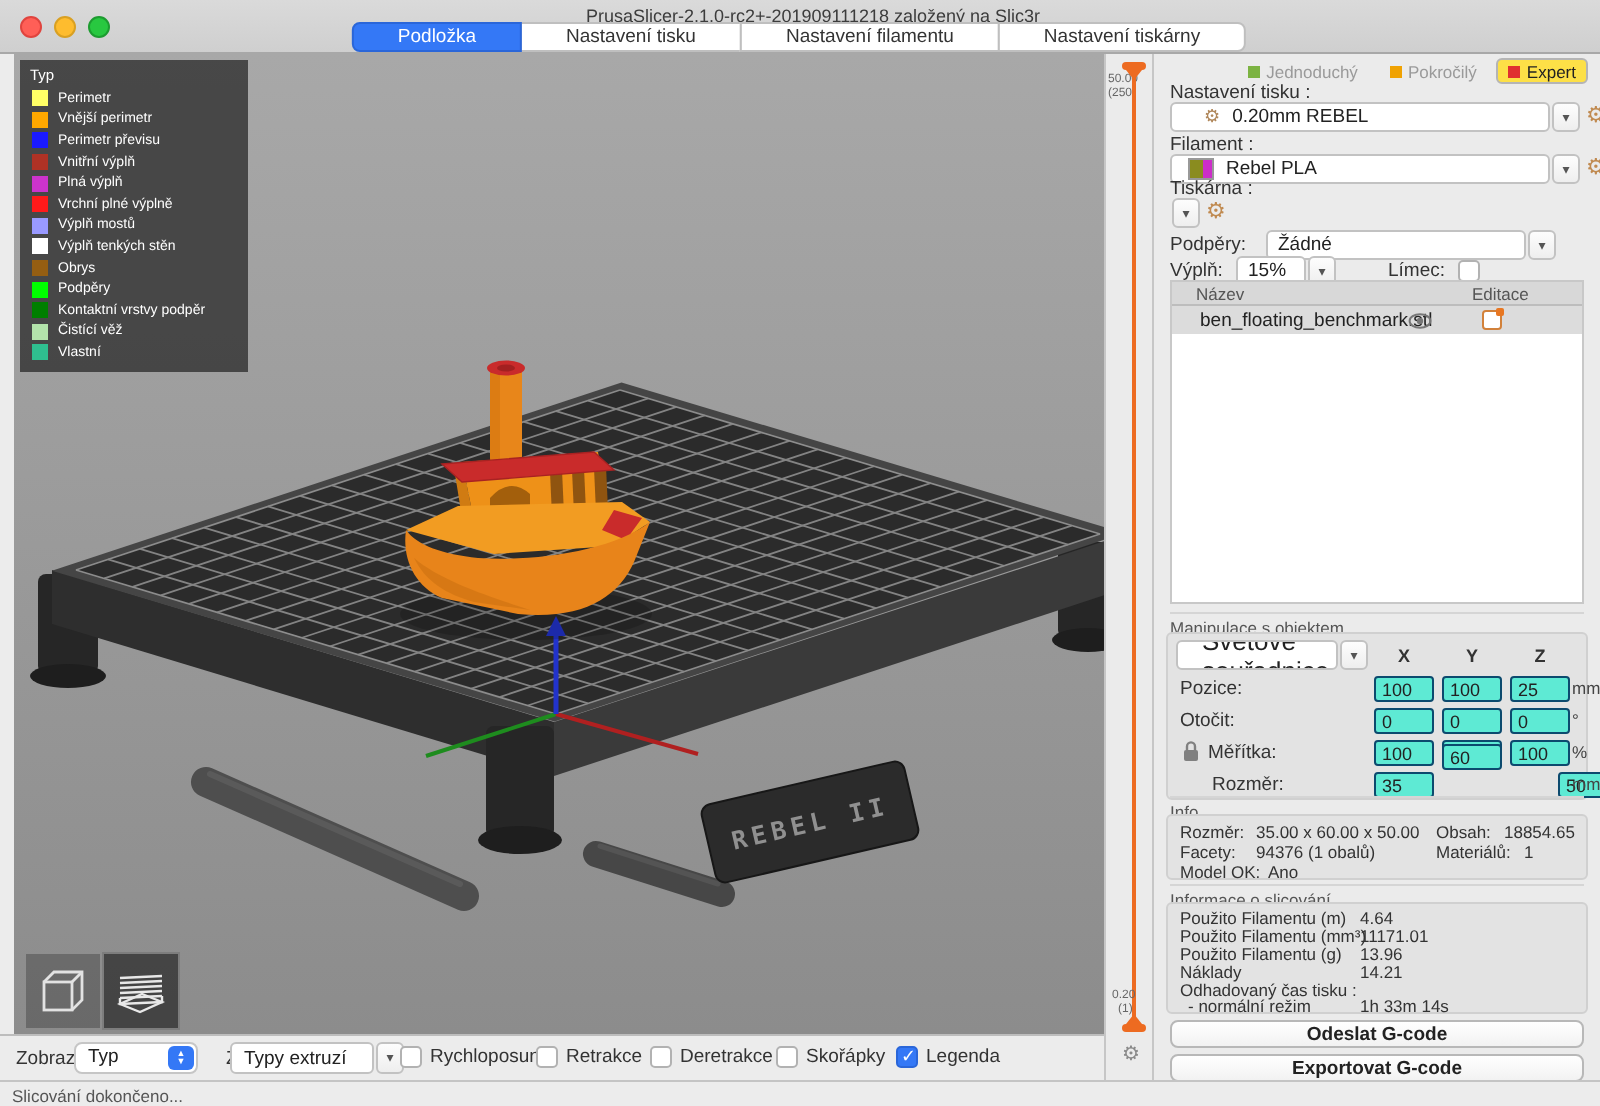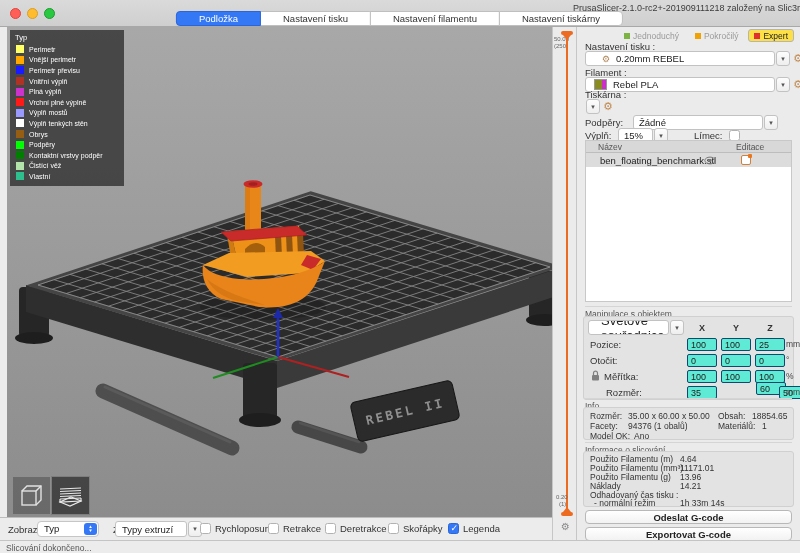--- a/index.html
+++ b/index.html
@@ -6,21 +6,21 @@
   html,body { width:800px; height:553px; }
   body { font-family:"Liberation Sans","DejaVu Sans",sans-serif; background:#ececec; position:relative; overflow:hidden; -webkit-font-smoothing:antialiased; }
 
   
   #titlebar { position:absolute; left:0; top:0; width:800px; height:27px;
     background:linear-gradient(#dadada,#cfcfcf); border-bottom:1px solid #a8a8a8; }
   .traffic { position:absolute; top:8px; width:11px; height:11px; border-radius:50%; }
   #tl-close { left:10px; background:#ff5f57; border:0.5px solid #e0443e; }
   #tl-min   { left:27px; background:#febc2e; border:0.5px solid #d9a022; }
   #tl-max   { left:44px; background:#28c840; border:0.5px solid #1d9c30; }
-  #win-title { position:absolute; top:3px; left:0; width:100%; text-align:right; font-size:9px; color:#3c3c3c;padding-left:13px; }
+  #win-title { position:absolute; top:3px; left:0; width:100%; text-align:center; font-size:9px; color:#3c3c3c;padding-left:13px; }
   #tabs { position:absolute; top:11px; left:50%; transform:translateX(-50%); display:flex; height:15px; }
   .tab { display:flex; align-items:center; padding:0 22px; font-size:9.5px; color:#333;
     background:#ffffff; border:1px solid #bfbfbf; margin-left:-1px; cursor:default; white-space:nowrap; }
   .tab:first-child { border-radius:4px 0 0 4px; }
   .tab:last-child  { border-radius:0 4px 4px 0; }
   .tab.active { background:#3478f6; border-color:#2a66d9; color:#fff; z-index:2; }
 
   
   #viewport { position:absolute; left:7px; top:27px; width:545px; height:490px; overflow:hidden; }
   #scene { position:absolute; left:0; top:0; }
@@ -442,21 +442,21 @@
       <rect x="1" y="5" width="7" height="5.5" rx="1" fill="#808080"></rect>
     </svg>
     <div class="m-row-label" style="left:20px; top:54px">Měřítka:</div>
     <input class="m-input" style="left: 103px; top: 53px;" readonly="" value="100">
     <input class="m-input" style="left: 137px; top: 53px;" readonly="" value="100">
     <input class="m-input" style="left: 171px; top: 53px;" readonly="" value="100">
     <div class="m-unit" style="top:54px">%</div>
 
     <div class="m-row-label" style="left:22px; top:70px">Rozměr:</div>
     <input class="m-input" style="left: 103px; top: 69px;" readonly="" value="35">
-    <input class="m-input" style="left: 137px; top: 65px; margin-left: 35px;" readonly="" value="60">
+    <input class="m-input" style="left: 137px; top: 55px;" readonly="" value="60">
     <input class="m-input" style="left: 171px; top: 69px; margin-left: 24px;" readonly="" value="50">
     <div class="m-unit" style="top:70px">mm</div>
   </div>
 
   <div class="sec-head" style="top:371px">Info</div>
   <div class="panel" id="info-panel">
     <div class="i-cell" style="left:6px; top:3px">Rozměr:</div>
     <div class="i-cell" style="left:44px; top:3px">35.00 x 60.00 x 50.00</div>
     <div class="i-cell" style="left:134px; top:3px">Obsah:</div>
     <div class="i-cell" style="left:168px; top:3px">18854.65</div>

